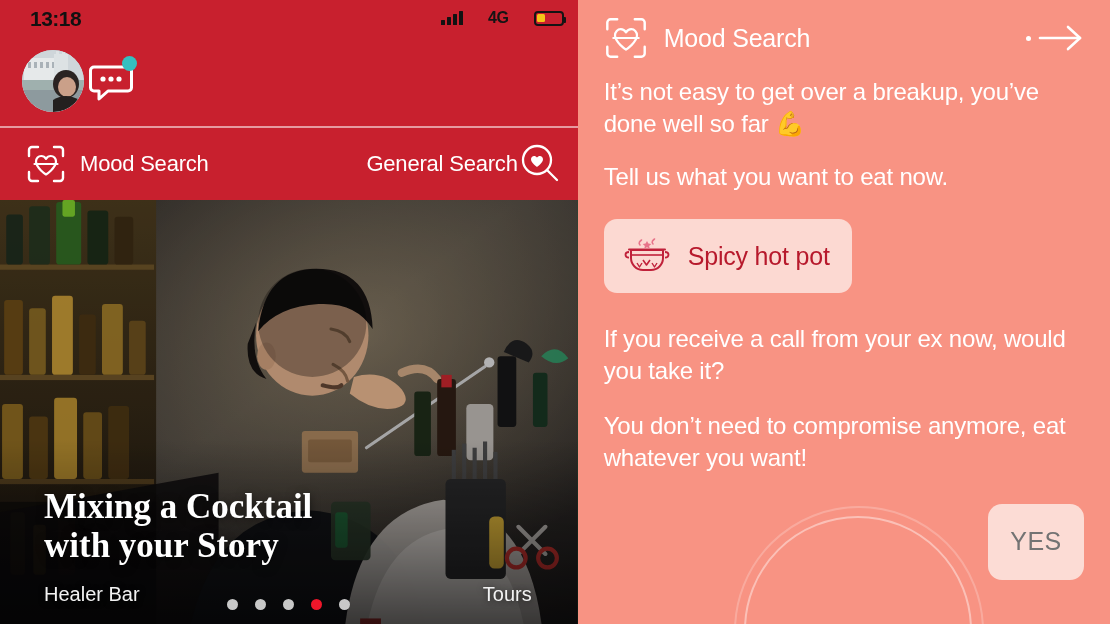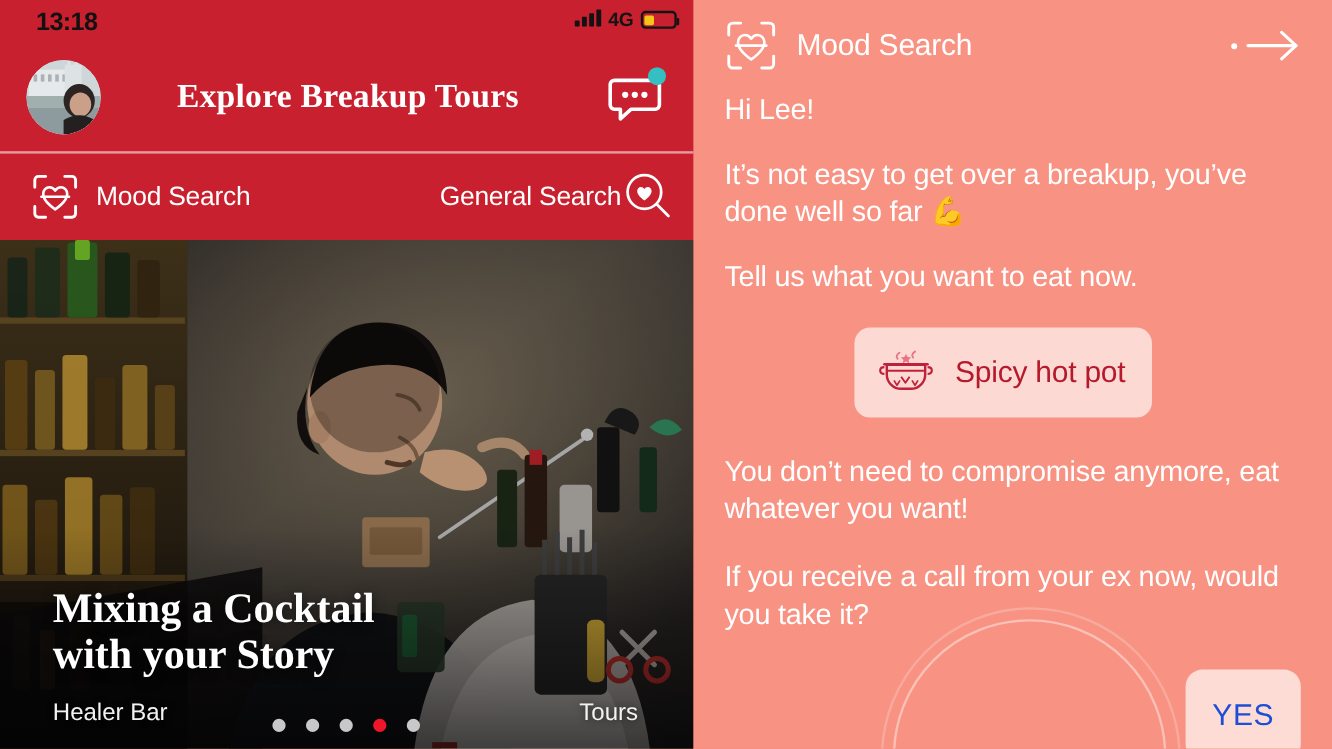--- a/index.html
+++ b/index.html
@@ -24,21 +24,21 @@
     position: relative;
     height: 36px;
     display: flex; align-items: center;
     justify-content: space-between;
     padding: 0 14px 0 30px;
   }
   .status-time {
     font-size: 21px; font-weight: bold; color: #111;
     letter-spacing: -0.5px; line-height: 1;
   }
-  .status-right { display: flex; align-items: flex-start; gap: 6px; }
+  .status-right { display: flex; align-items: center; gap: 25px; }
   .signal-bars { display: flex; align-items: flex-end; gap: 2.5px; height: 13px; }
   .signal-bars i { display: block; width: 3.5px; background: #121212; border-radius: 0.5px; }
   .signal-bars i:nth-child(1) { height: 5px; }
   .signal-bars i:nth-child(2) { height: 8px; }
   .signal-bars i:nth-child(3) { height: 11px; }
   .signal-bars i:nth-child(4) { height: 14px; }
   .net-label { font-size: 16px; font-weight: 600; color: #141414; letter-spacing: -0.3px; }
   .battery {
     position: relative; width: 30px; height: 15px;
     border: 2px solid #141414; border-radius: 4px;
@@ -174,39 +174,39 @@
   .rp-arrow .pre-dot { width: 5px; height: 5px; border-radius: 50%; background: #fff; }
 
   .chat-line {
     font-size: 24px; line-height: 1.32; color: #ffffff;
     letter-spacing: -0.2px;
     margin-bottom: 24px;
     max-width: 500px;
   }
   .chat-line.tight { margin-bottom: 22px; }
 
-  .chip-row { display: flex; justify-content: center; margin: 26px 16px 30px 0; }
+  .chip-row { display: flex; justify-content: flex-start; margin: 26px 16px 30px 0; }
   .chip {
     display: flex; align-items: center; gap: 18px;
     background: #fcd9d2;
     border-radius: 13px;
     padding: 14px 22px 14px 20px;
   }
   .chip-label {
     font-size: 25px; color: #b7192c; letter-spacing: -0.2px;
   }
 
   .yes-row { display: flex; justify-content: flex-end; margin-top: 30px; }
   .yes-btn {
     background: #fcdcd5;
     border-radius: 14px;
     width: 96px; height: 76px;
     display: flex; align-items: center; justify-content: center;
   }
-  .yes-label { font-size: 25px; color: #1d4ed8; letter-spacing: 0.5px; }
+  .yes-label { font-size: 25px; color: #737373; letter-spacing: 0.5px; }
 </style>
 </head>
 <body>
 
 <div id="app">
 
   <div class="left-panel">
 
     <div class="status-bar">
       <div class="status-time">13:18</div>
@@ -245,21 +245,20 @@
             <rect x="34" y="1" width="3" height="5" fill="#dde2e4"></rect>
             <rect x="40" y="1" width="3" height="5" fill="#dde2e4"></rect>
             <rect x="0" y="30" width="62" height="10" fill="#9fb0ae"></rect>
             <rect x="0" y="40" width="62" height="22" fill="#8d9a9e"></rect>
             <ellipse cx="44" cy="34" rx="13" ry="14" fill="#2b2422"></ellipse>
             <ellipse cx="45" cy="37" rx="9" ry="10" fill="#caa089"></ellipse>
             <path d="M31 50 q13 -8 26 0 v12 h-26 z" fill="#23201f"></path>
           </g>
         </svg>
       </div>
-      <div class="app-title">Explore Breakup Tours</div>
       <div class="msg-btn">
         <svg width="48" height="44" viewBox="0 0 48 44" fill="none" aria-hidden="true">
           <path d="M6 8h34a3.5 3.5 0 0 1 3.5 3.5v17A3.5 3.5 0 0 1 40 32H20l-9 8v-8H6a3.5 3.5 0 0 1-3.5-3.5v-17A3.5 3.5 0 0 1 6 8z" stroke="#ffffff" stroke-width="3" stroke-linejoin="round" stroke-linecap="round"></path>
           <circle cx="15" cy="20" r="2.6" fill="#ffffff"></circle>
           <circle cx="23" cy="20" r="2.6" fill="#ffffff"></circle>
           <circle cx="31" cy="20" r="2.6" fill="#ffffff"></circle>
         </svg>
         <span class="msg-badge"></span>
       </div>
     </div>
@@ -450,21 +449,20 @@
         <span class="rp-title">Mood Search</span>
         <span class="rp-arrow">
           <span class="pre-dot"></span>
           <svg width="46" height="30" viewBox="0 0 46 30" fill="none" aria-hidden="true">
             <path d="M2 15h40" stroke="#fff" stroke-width="2.6" stroke-linecap="round"></path>
             <path d="M30 4l12 11-12 11" stroke="#fff" stroke-width="2.6" stroke-linecap="round" stroke-linejoin="round"></path>
           </svg>
         </span>
       </div>
 
-      <div class="chat-line tight">Hi Lee!</div>
       <div class="chat-line tight">It’s not easy to get over a breakup,  you’ve done well so far 💪</div>
       <div class="chat-line">Tell us what you want to eat now.</div>
 
       <div class="chip-row">
         <div class="chip">
           <span>
             <svg width="46" height="42" viewBox="0 0 46 42" fill="none" aria-hidden="true">
               <path d="M7 17h32v8c0 6.6-5.4 12-12 12h-8c-6.6 0-12-5.4-12-12v-8z" stroke="#c0213a" stroke-width="2"></path>
               <path d="M5 16.5h36" stroke="#c0213a" stroke-width="2" stroke-linecap="round"></path>
               <path d="M8 22h30" stroke="#c0213a" stroke-width="1.6"></path>
@@ -475,22 +473,22 @@
               <path d="M28 30l2.5 4 2.5-4" stroke="#c0213a" stroke-width="1.4" stroke-linejoin="round"></path>
               <path d="M16 12c-2 -2 0 -4 1.5 -5" stroke="#e8748a" stroke-width="1.6" stroke-linecap="round"></path>
               <path d="M29 11c-2 -2 0 -4 1.5 -5" stroke="#e8748a" stroke-width="1.6" stroke-linecap="round"></path>
               <path d="M23 8l1.4 2.6 2.9.3-2.2 2 .7 2.8L23 14.2l-2.8 1.5.7-2.8-2.2-2 2.9-.3z" fill="#e8748a"></path>
             </svg>
           </span>
           <span class="chip-label">Spicy hot pot</span>
         </div>
       </div>
 
+      <div class="chat-line">If you receive a call from your ex now, would you take it?</div>
       <div class="chat-line">You don’t need to compromise anymore, eat whatever you want!</div>
-      <div class="chat-line">If you receive a call from your ex now, would you take it?</div>
 
       <div class="yes-row">
         <div class="yes-btn">
           <span class="yes-label">YES</span>
         </div>
       </div>
     </div>
   </div>
 </div>
 

